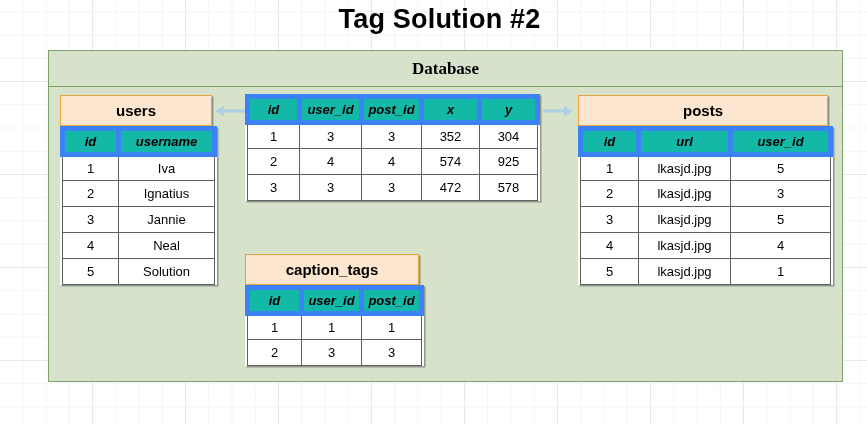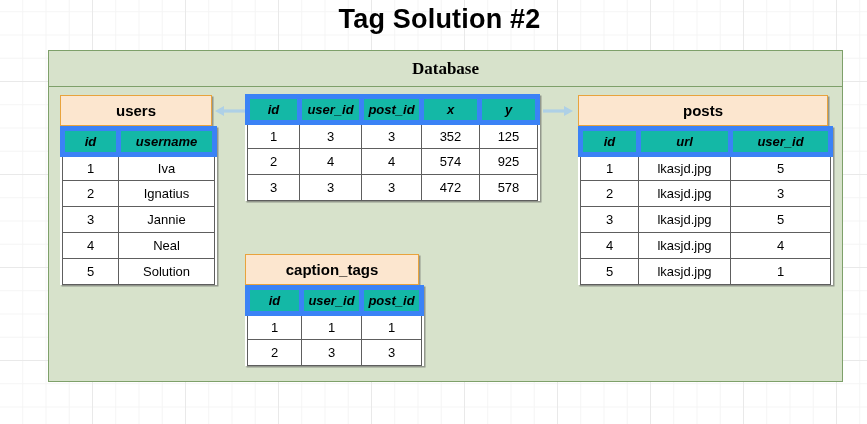--- a/index.html
+++ b/index.html
@@ -149,21 +149,21 @@
         <th>x</th>
         <th>y</th>
       </tr>
     </thead>
     <tbody>
       <tr>
         <td>1</td>
         <td>3</td>
         <td>3</td>
         <td>352</td>
-        <td>125</td>
+        <td>304</td>
       </tr>
       <tr>
         <td>2</td>
         <td>4</td>
         <td>4</td>
         <td>574</td>
         <td>925</td>
       </tr>
       <tr>
         <td>3</td>

